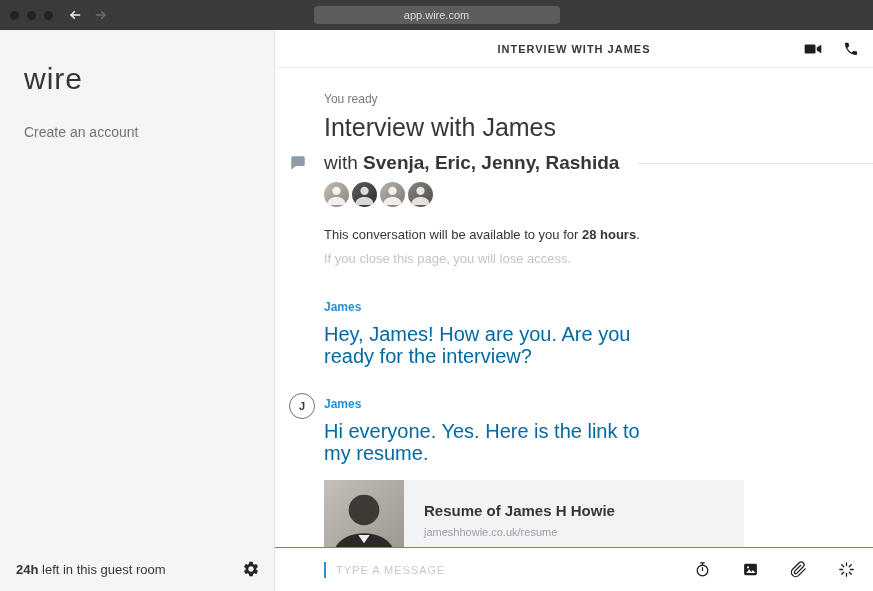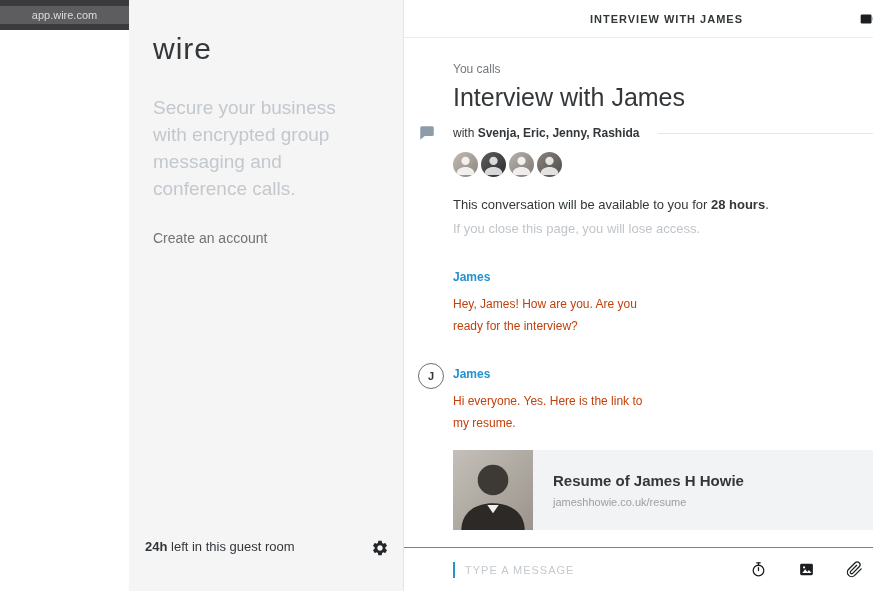--- a/index.html
+++ b/index.html
@@ -1,35 +1,35 @@
 <!DOCTYPE html>
 <html><head>
 <meta charset="utf-8">
 <style>
   * { margin:0; padding:0; box-sizing:border-box; }
   body { font-family:"Liberation Sans", sans-serif; background:#888; }
-  .window { width:873px; height:591px; background:#fff; display:flex; flex-direction:row; overflow:hidden; margin:0 auto; }
+  .window { width:873px; height:591px; background:#fff; display:flex; flex-direction:column; overflow:hidden; margin:0 auto; }
 
   
   .browser-bar { height:30px; flex:none; background:#3b3b3d; display:flex; align-items:center; padding:0 10px; position:relative; }
   .traffic { display:flex; align-items:center; gap:8px; margin-right:14px; }
   .dot { width:9px; height:9px; border-radius:50%; background:#232325; }
   .nav-arrow { display:flex; align-items:center; margin-right:10px; color:#f2f2f2; }
   .nav-arrow.fwd { color:#6f6f71; }
   .url-pill { position:absolute; left:50%; top:6px; transform:translateX(-50%); width:246px; height:18px; background:#5d5d5f; border-radius:4px; color:#dcdcdc; font-size:11px; line-height:18px; text-align:center; }
 
   
   .app { flex:1; display:flex; min-height:0; }
 
   
   .sidebar { width:275px; flex:none; background:#f5f5f6; border-right:1px solid #e3e4e6; position:relative; }
   .logo { margin:32px 0 0 24px; font-size:30px; font-weight:500; letter-spacing:1px; color:#33373a; }
   .tagline { margin:28px 24px 0; width:212px; font-size:19px; line-height:27px; color:#c3c8cd; }
   .create-account { display:inline-block; margin:28px 24px 0; font-size:14px; color:#737373; cursor:pointer; text-decoration:none; }
-  .sidebar-footer { position:absolute; left:0; right:0; bottom:8px; height:44px; display:flex; align-items:flex-start; justify-content:space-between; padding:0 14px 0 16px; }
+  .sidebar-footer { position:absolute; left:0; right:0; bottom:0; height:44px; display:flex; align-items:center; justify-content:space-between; padding:0 14px 0 16px; }
   .sidebar-footer .txt { font-size:13px; color:#33373a; }
   .sidebar-footer b { font-weight:700; }
   .gear { color:#25282b; display:flex; cursor:pointer; }
 
   
   .main { flex:1; display:flex; flex-direction:column; background:#fff; min-width:0; }
   .chat-header { height:38px; flex:none; position:relative; display:flex; align-items:center; justify-content:center; border-bottom:1px solid #ececee; }
   .chat-title { font-size:11px; font-weight:700; letter-spacing:1px; color:#33373a; }
   .chat-header-icons { position:absolute; right:14px; top:0; height:100%; display:flex; align-items:center; gap:20px; color:#1c1f21; }
   .chat-header-icons .ic { display:flex; cursor:pointer; }
@@ -39,21 +39,21 @@
   .row { display:flex; padding-left:14px; padding-right:56px; }
   .gutter { width:35px; flex:none; }
   .content { flex:1; min-width:0; }
 
   .joined { font-size:12px; color:#73787d; margin-bottom:7px; }
   .conv-title { font-size:25px; font-weight:500; color:#33373a; margin-bottom:11px; }
 
   .with-row { align-items:center; padding-right:0; height:20px; }
   .bubble-icon { color:#8d9ca9; display:flex; }
   .with-line { display:flex; align-items:center; flex:1; min-width:0; }
-  .with-text { font-size:12px; color:#33373a; white-space:nowrap; }
+  .with-text { font-size:19px; color:#33373a; white-space:nowrap; }
   .with-text b { font-weight:700; }
   .hr { flex:1; height:1px; background:#e4e5e7; margin-left:18px; }
 
   .avatar-row { margin-top:9px; }
   .avatar-row .content { display:flex; gap:3px; }
   .avatar { width:25px; height:25px; border-radius:50%; overflow:hidden; position:relative; flex:none; }
   .avatar svg { position:absolute; left:0; top:0; width:100%; height:100%; }
   .a1 { background:linear-gradient(135deg,#c2bcb4,#8c857c); }
   .a2 { background:linear-gradient(135deg,#5e5e60,#2c2c2e); }
   .a3 { background:linear-gradient(135deg,#b7b2ac,#7d7872); }
@@ -62,21 +62,21 @@
 
   .availability { margin-top:20px; font-size:13px; color:#33373a; }
   .availability b { font-weight:700; }
   .warning { margin-top:9px; font-size:13px; color:#c0c5ca; }
 
   .messages { margin-top:30px; }
   .message { margin-bottom:26px; }
   .msg-avatar { width:26px; height:26px; }
   .letter-avatar { width:26px; height:26px; border-radius:50%; border:1px solid #6a6f74; color:#33373a; font-size:11px; font-weight:700; display:flex; align-items:center; justify-content:center; background:#fff; }
   .sender { font-size:12px; font-weight:700; color:#2492d1; margin:4px 0 9px; }
-  .msg-text { font-size:12px; line-height:22px; color:#c2410c; }
+  .msg-text { font-size:20px; line-height:22px; color:#0369a1; }
 
   .preview-card { margin-top:16px; width:420px; max-width:100%; height:80px; background:#f2f3f5; display:flex; overflow:hidden; cursor:pointer; }
   .preview-img { width:80px; height:80px; flex:none; background:linear-gradient(135deg,#c4bfb8,#9a948c); position:relative; overflow:hidden; }
   .preview-img svg { position:absolute; left:0; top:0; width:100%; height:100%; }
   .preview-body { display:flex; flex-direction:column; justify-content:center; padding:0 20px; min-width:0; }
   .preview-title { font-size:15px; font-weight:700; color:#33373a; margin-bottom:7px; }
   .preview-url { font-size:11px; color:#9ba0a5; }
 
   
   .composer { height:44px; flex:none; border-top:1px solid #0ea5e9; display:flex; align-items:center; padding:0 18px 0 49px; }
@@ -108,21 +108,20 @@
           <path d="M13 7l5 5-5 5"></path>
         </svg>
     </span>
     <div class="url-pill">app.wire.com</div>
   </div>
 
   <div class="app">
 
     <div class="sidebar">
       <div class="logo">wire</div>
-      <div class="tagline">Secure your business with encrypted group messaging and conference calls.</div>
       <a class="create-account">Create an account</a>
       <div class="sidebar-footer">
         <span class="txt"><b>24h</b><span> left in this guest room</span></span>
         <span class="gear">
           <svg width="18" height="18" viewBox="0 0 24 24" fill="currentColor">
               <path d="M19.14 12.94c.04-.31.06-.62.06-.94s-.02-.63-.06-.94l2.03-1.58c.18-.14.23-.4.11-.61l-1.92-3.32c-.12-.21-.37-.3-.59-.22l-2.39.96c-.5-.38-1.03-.7-1.62-.94l-.36-2.54c-.04-.24-.24-.41-.48-.41h-3.84c-.24 0-.44.17-.47.41l-.36 2.54c-.59.24-1.13.57-1.62.94l-2.39-.96c-.22-.08-.47 0-.59.22L2.74 8.87c-.12.21-.08.47.11.61l2.03 1.58c-.04.31-.07.63-.07.94s.02.63.06.94l-2.03 1.58c-.18.14-.23.4-.11.61l1.92 3.32c.12.21.37.29.59.22l2.39-.96c.5.38 1.03.7 1.62.94l.36 2.54c.05.24.24.41.48.41h3.84c.24 0 .44-.17.47-.41l.36-2.54c.59-.24 1.13-.56 1.62-.94l2.39.96c.22.08.47 0 .59-.22l1.92-3.32c.12-.21.07-.47-.11-.61l-2.01-1.58zM12 15.6c-1.98 0-3.6-1.62-3.6-3.6s1.62-3.6 3.6-3.6 3.6 1.62 3.6 3.6-1.62 3.6-3.6 3.6z"></path>
             </svg>
         </span>
       </div>
     </div>
@@ -144,21 +143,21 @@
               </svg>
           </span>
         </span>
       </div>
 
       <div class="conv">
 
         <div class="row">
           <div class="gutter"></div>
           <div class="content">
-            <div class="joined">You calls</div>
+            <div class="joined">You ready</div>
             <div class="conv-title">Interview with James</div>
           </div>
         </div>
 
         <div class="row with-row">
           <div class="gutter">
             <span class="bubble-icon">
               <svg width="18" height="18" viewBox="0 0 24 24" fill="currentColor">
                   <path d="M5 3h14a2 2 0 012 2v9a2 2 0 01-2 2H9l-6 5V5a2 2 0 012-2z"></path>
                 </svg>

